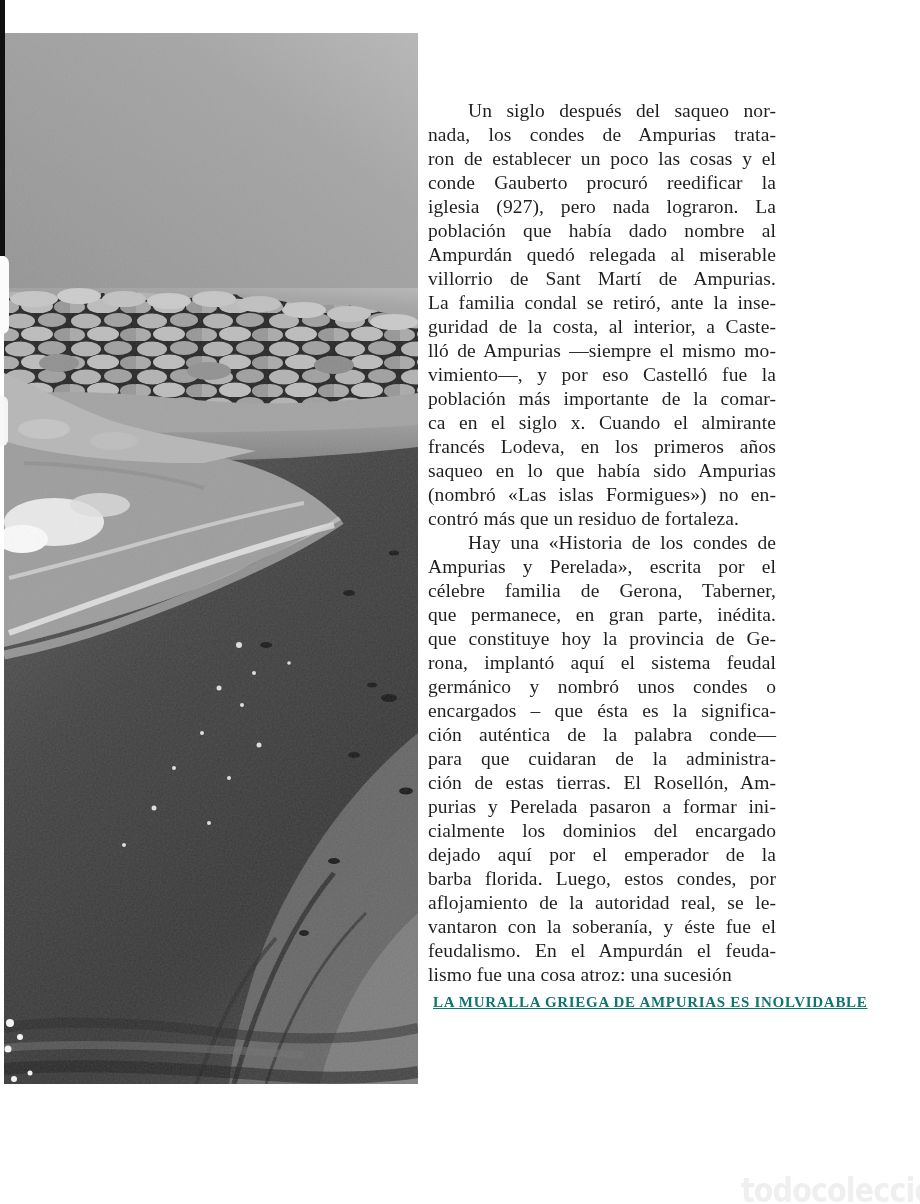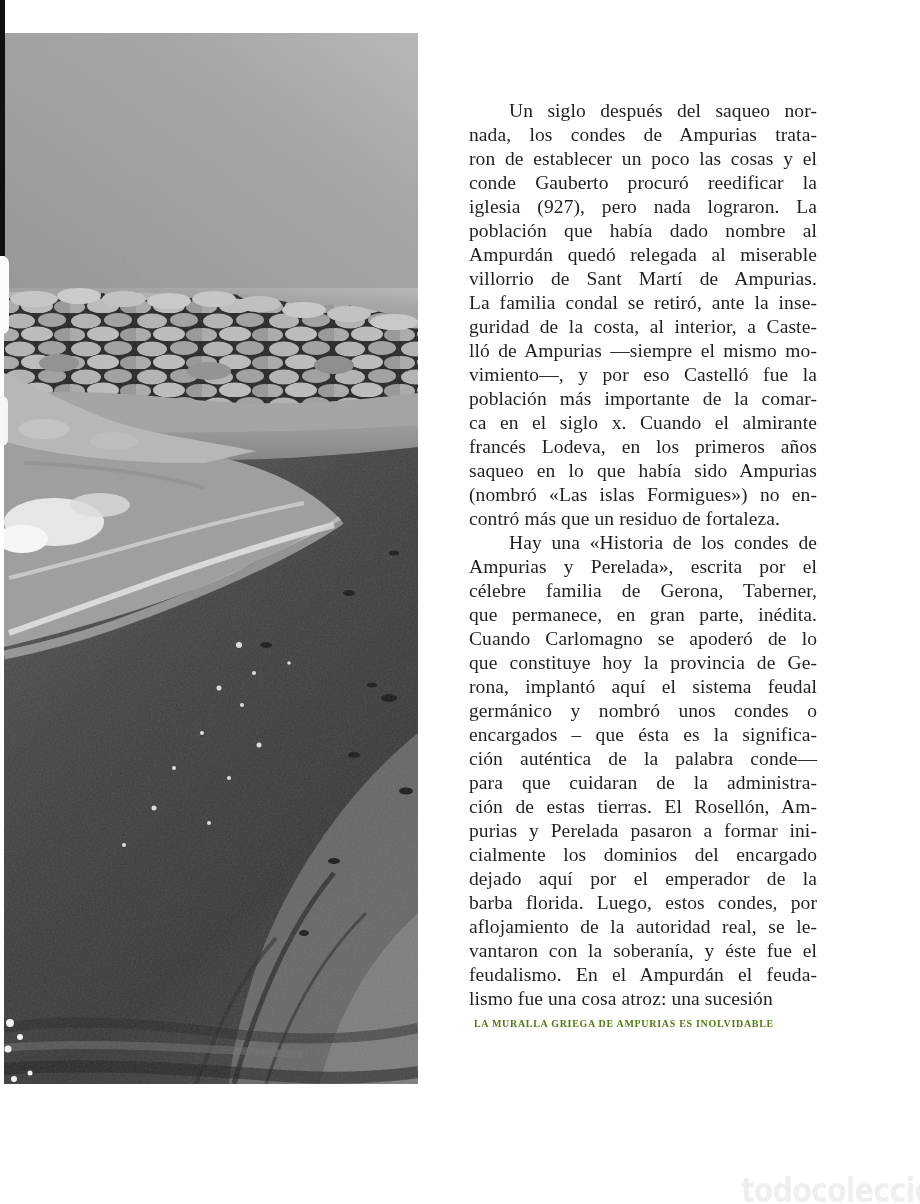--- a/index.html
+++ b/index.html
@@ -20,42 +20,43 @@
   }
   .photo svg { display:block; }
 
   
   .strip-black { position:absolute; left:0; top:0; width:5px; height:256px; background:#101010; }
   .notch1 { position:absolute; left:0; top:256px; width:9px; height:78px; background:#fbfbfb; border-radius:0 7px 7px 0; }
   .notch2 { position:absolute; left:0; top:396px; width:8px; height:50px; background:#f7f7f7; border-radius:0 6px 6px 0; opacity:.95; }
 
   
   .text-col {
-    position:absolute; left:469px; top:99px; width:348px;
+    position:absolute; left:428px; top:99px; width:348px;
     color:#1f1f1f;
   }
   .para { margin:0; }
   .line {
     font-size:19.5px;
     line-height:24px;
     text-align:justify;
     text-align-last:justify;
     letter-spacing:0.1px;
   }
   .line.last { text-align-last:left; }
   .line.indent { text-indent:40px; }
 
   .caption {
     margin-top:7px;
     padding-left:5px;
-    font-size:10px;
+    font-size:15px;
     font-weight:bold;
     letter-spacing:0.7px;
-    color:#4d7c0f;
+    color:#0f766e;
     white-space:nowrap;
+    text-decoration:underline;
   }
 
   
   .watermark {
     position:absolute; left:741px; top:1170px;
     font-family:"DejaVu Sans", sans-serif;
     font-weight:800;
     font-size:34px;
     letter-spacing:-1px;
     color:#efefef;
@@ -225,21 +226,20 @@
         <div class="line">francés Lodeva, en los primeros años</div>
         <div class="line">saqueo en lo que había sido Ampurias</div>
         <div class="line">(nombró «Las islas Formigues») no en-</div>
         <div class="line last">contró más que un residuo de fortaleza.</div>
       </div>
     <div class="para">
         <div class="line indent">Hay una «Historia de los condes de</div>
         <div class="line">Ampurias y Perelada», escrita por el</div>
         <div class="line">célebre familia de Gerona, Taberner,</div>
         <div class="line">que permanece, en gran parte, inédita.</div>
-        <div class="line">Cuando Carlomagno se apoderó de lo</div>
         <div class="line">que constituye hoy la provincia de Ge-</div>
         <div class="line">rona, implantó aquí el sistema feudal</div>
         <div class="line">germánico y nombró unos condes o</div>
         <div class="line">encargados – que ésta es la significa-</div>
         <div class="line">ción auténtica de la palabra conde—</div>
         <div class="line">para que cuidaran de la administra-</div>
         <div class="line">ción de estas tierras. El Rosellón, Am-</div>
         <div class="line">purias y Perelada pasaron a formar ini-</div>
         <div class="line">cialmente los dominios del encargado</div>
         <div class="line">dejado aquí por el emperador de la</div>

